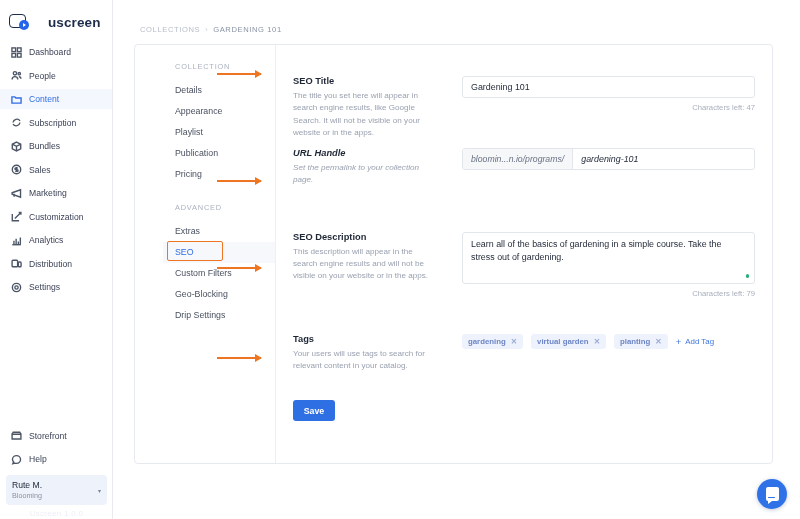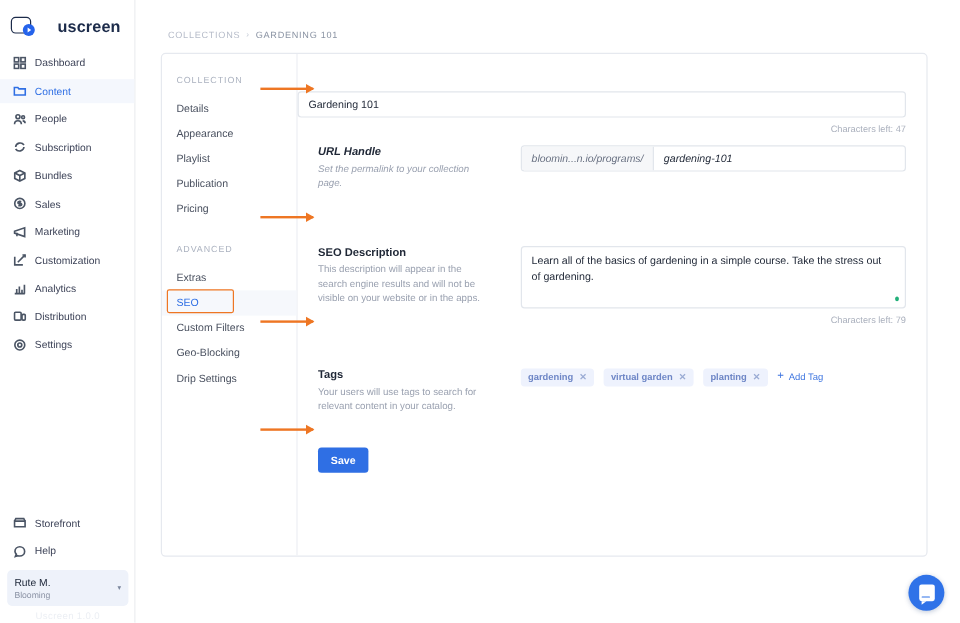--- a/index.html
+++ b/index.html
@@ -85,20 +85,21 @@
   .breadcrumb .crumb-cur { color: #8a93a3; }
   .breadcrumb .sep { color: #c6ccd7; font-size: 7px; }
   .panel {
     margin: 10px 27px 0 21px;
     background: #fff;
     border: 1px solid #e6e9ef;
     border-radius: 4px;
     height: 420px;
     display: flex;
     overflow: hidden;
+    padding-left: 28px;
   }
 
   
   .innernav {
     width: 113px; flex: 0 0 113px;
     border-right: 1px solid #edeff3;
     padding: 17px 0 0 0;
     position: relative;
   }
   .innernav-group {
@@ -250,39 +251,39 @@
             <svg viewBox="0 0 12 12">
               <rect x="1" y="1" width="4" height="4"></rect>
               <rect x="7" y="1" width="4" height="4"></rect>
               <rect x="1" y="7" width="4" height="4"></rect>
               <rect x="7" y="7" width="4" height="4"></rect>
             </svg>
           </span>
         <span>Dashboard</span>
       </div>
 
-      <div class="nav-item active">
-        <span class="ico">
-            <svg viewBox="0 0 12 12">
-              <path d="M1 3.2h3.2l1 1.2H11v5.6H1z"></path>
-            </svg>
-          </span>
-        <span>Content</span>
-      </div>
-
       <div class="nav-item">
         <span class="ico">
             <svg viewBox="0 0 12 12">
               <circle cx="4.3" cy="3.6" r="1.8"></circle>
               <circle cx="9" cy="4" r="1.3"></circle>
               <path d="M1.2 10.4c0-2 1.4-3.2 3.1-3.2s3.1 1.2 3.1 3.2"></path>
               <path d="M8.6 7.4c1.3 0 2.2.9 2.2 2.2"></path>
             </svg>
           </span>
         <span>People</span>
+      </div>
+
+      <div class="nav-item active">
+        <span class="ico">
+            <svg viewBox="0 0 12 12">
+              <path d="M1 3.2h3.2l1 1.2H11v5.6H1z"></path>
+            </svg>
+          </span>
+        <span>Content</span>
       </div>
 
       <div class="nav-item">
         <span class="ico">
             <svg viewBox="0 0 12 12">
               <path d="M9.8 4.2A4.2 4.2 0 0 0 2.2 6M2.2 7.8A4.2 4.2 0 0 0 9.8 6"></path>
             </svg>
           </span>
         <span>Subscription</span>
       </div>
@@ -418,20 +419,24 @@
         <div class="innernav-item">Geo-Blocking</div>
         <div class="innernav-item">Drip Settings</div>
 
         <span class="hl-box" style="left:4px; top:196px; width:56px; height:20px;"></span>
       </div>
 
       <div class="formbody">
 
         
         <div class="row" style="margin-top:14px;">
+          <div class="row-label">
+            <div class="row-title">SEO Title</div>
+            <div class="row-desc">The title you set here will appear in search engine results, like Google Search. It will not be visible on your website or in the apps.</div>
+          </div>
           <div class="row-field">
             <div class="inp">Gardening 101</div>
             <div class="counter">Characters left: 47</div>
           </div>
         </div>
 
         
         <div class="row" style="margin-top:9px;font-style:italic;">
           <div class="row-label">
             <div class="row-title">URL Handle</div>

